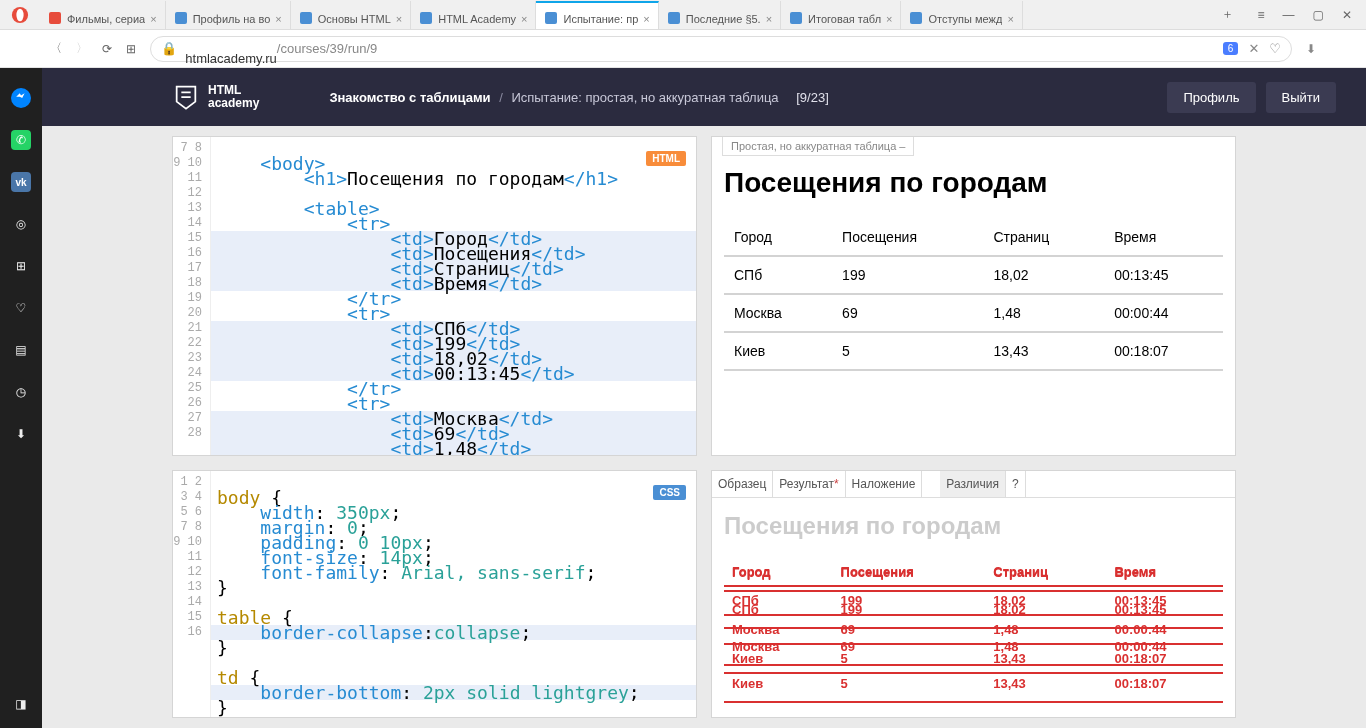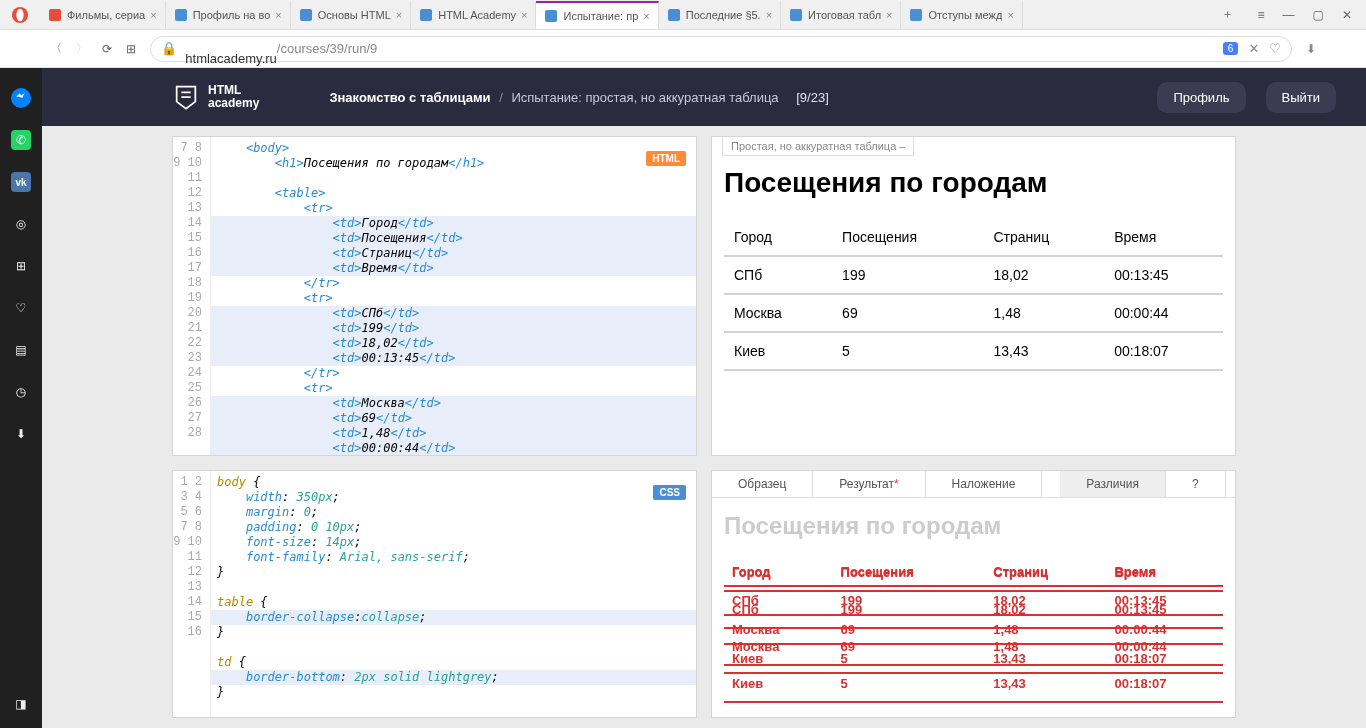--- a/index.html
+++ b/index.html
@@ -2,22 +2,22 @@
 <html><head>
 <meta charset="utf-8">
 <style>
 * { margin: 0; padding: 0; box-sizing: border-box; }
 body { font-family: Arial, sans-serif; font-size: 12px; background: #fff; width: 1366px; height: 728px; overflow: hidden; }
 
 
 .browser-top { height: 30px; background: #f0f0f0; display: flex; align-items: center; border-bottom: 1px solid #ddd; }
 .opera-logo { width: 40px; height: 30px; display: flex; align-items: center; justify-content: center; }
 .tabs-row { display: flex; flex: 1; height: 30px; align-items: center; }
-.tab { display: flex; align-items: center; padding: 12px 8px; height: 28px; border-right: 1px solid #ddd; font-size: 11px; color: #555; max-width: 140px; cursor: pointer; background: #f0f0f0; }
-.tab.active { background: #fff; border-top: 2px solid #a21caf; }
+.tab { display: flex; align-items: flex-end; padding: 4px 8px; height: 28px; border-right: 1px solid #ddd; font-size: 11px; color: #555; max-width: 140px; cursor: pointer; background: #f0f0f0; }
+.tab.active { background: #fff; border-top: 2px solid #0ea5e9; }
 .tab-icon { width: 14px; height: 14px; margin-right: 5px; display: inline-flex; align-items: center; justify-content: center; flex-shrink: 0; }
 .tab-label { white-space: nowrap; overflow: hidden; text-overflow: ellipsis; flex: 1; }
 .tab-close { margin-left: 5px; color: #888; cursor: pointer; }
 .window-controls { display: flex; gap: 18px; padding: 0 14px; color: #666; }
 
 .addr-bar { height: 38px; background: #fff; display: flex; align-items: center; padding: 0 50px 0 50px; border-bottom: 1px solid #e4e4e4; gap: 14px; }
 .addr-input { flex: 1; height: 26px; border: 1px solid #ddd; border-radius: 13px; display: flex; align-items: center; padding: 0 10px; font-size: 13px; color: #888; }
 .addr-main { color: #333; margin-top: 20px; }
 .lock-icon { color: #3a9b3a; margin-right: 8px; }
 .addr-right { display: flex; align-items: center; gap: 10px; margin-left: auto; color: #888; }
@@ -34,49 +34,49 @@
 .app-header { position: absolute; left: 42px; top: 68px; right: 0; height: 58px; background: #2b2b3f; display: flex; align-items: center; padding: 0 30px 0 130px; color: #bfc0d0; }
 .logo-area { display: flex; align-items: center; gap: 8px; margin-right: 70px; color: #fff; }
 .logo-shield { width: 28px; height: 28px; }
 .logo-text { font-size: 12px; line-height: 1.1; font-weight: bold; }
 .course-breadcrumb { font-size: 13px; }
 .bc-strong { color: #fff; font-weight: bold; }
 .bc-sep { color: #8a8aa0; margin: 0 5px; }
 .bc-rest { color: #c8c8d8; }
 .step-count { color: #e0e0ea; margin-left: 14px; text-align: right; }
 .header-spacer { flex: 1; }
-.hdr-btn { background: #3b3b52; color: #fff; padding: 8px 16px; border-radius: 10px; margin-left: 20px; font-size: 13px; cursor: pointer; }
+.hdr-btn { background: #3b3b52; color: #fff; padding: 8px 16px; border-radius: 3px; margin-left: 10px; font-size: 13px; cursor: pointer; }
 
 
 .content { position: absolute; left: 42px; top: 126px; right: 0; bottom: 0; background: #eaeaea; padding: 10px 130px; display: grid; grid-template-columns: 1fr 1fr; grid-template-rows: 320px 1fr; gap: 14px; }
 
 .panel { background: #fff; border: 1px solid #d5d5d5; position: relative; overflow: hidden; }
 .code-panel { display: flex; }
 .gutter { width: 38px; background: #fff; border-right: 1px solid #eee; text-align: right; color: #aaa; font-family: Liberation Mono, monospace; font-size: 12px; padding: 4px 8px 4px 0; line-height: 15px; }
-.code-body { flex: 1; font-family: Consolas, monospace; font-size: 12px; padding: 4px 6px; line-height: 15px; white-space: pre; overflow: hidden; font-style: italic; }
+.code-body { flex: 1; font-family: Consolas, monospace; font-size: 18px; padding: 19px 6px; line-height: 15px; white-space: pre; overflow: hidden; }
 .code-body .hl { background: #e8eef9; display: block; margin: 0 -6px; padding: 0 6px; }
 .tag-c { color: #268bd2; }
 .val-c { color: #2aa198; }
 .sel-c { color: #b58900; }
 
 .badge-lbl { position: absolute; top: 14px; right: 10px; color: #fff; font-size: 10px; font-weight: bold; padding: 2px 6px; border-radius: 2px; }
 .badge-html { background: #f88c3a; }
 .badge-css { background: #4a8fd4; }
 
 
 .preview-tab { position: absolute; top: 0; left: 10px; font-size: 11px; color: #888; border: 1px solid #ddd; border-top: none; padding: 3px 8px; background: #fff; }
 .preview-body { padding: 30px 12px 10px; }
 .preview-body h1 { font-size: 28px; font-weight: bold; margin-bottom: 20px; font-family: Arial; color: #000; }
 .prev-table { width: 100%; border-collapse: collapse; font-size: 14px; }
 .prev-table td { padding: 10px; border-bottom: 2px solid lightgrey; text-align: left; }
 .prev-table tr:first-child td { font-weight: normal; }
 
 
 .cmp-tabs { border-bottom: 1px solid #ddd; display: flex; font-size: 12px; }
-.cmp-tab { padding: 6px 26px; color: #555; cursor: pointer; border-right: 1px solid #ddd; }
+.cmp-tab { padding: 6px 6px; color: #555; cursor: pointer; border-right: 1px solid #ddd; }
 .cmp-tab.active { background: #eee; margin-left: 18px; }
 .cmp-star { color: #c94040; }
 .cmp-body { padding: 14px 12px; position: relative; }
 .cmp-body h1 { font-size: 24px; font-weight: bold; color: #ccc; font-family: Arial; margin-bottom: 18px; }
 .ghost-table { width: 100%; border-collapse: collapse; font-size: 13px; }
 .ghost-table td { padding: 6px 8px; color: #d93030; font-weight: bold; border-bottom: 2px solid #d93030; }
 .overlay-table { position: absolute; top: 57px; left: 12px; width: calc(100% - 24px); border-collapse: collapse; font-size: 13px; }
 .overlay-table td { padding: 10px 8px; color: #d93030; font-weight: bold; border-bottom: 2px solid #d93030; }
 </style>
 </head>

